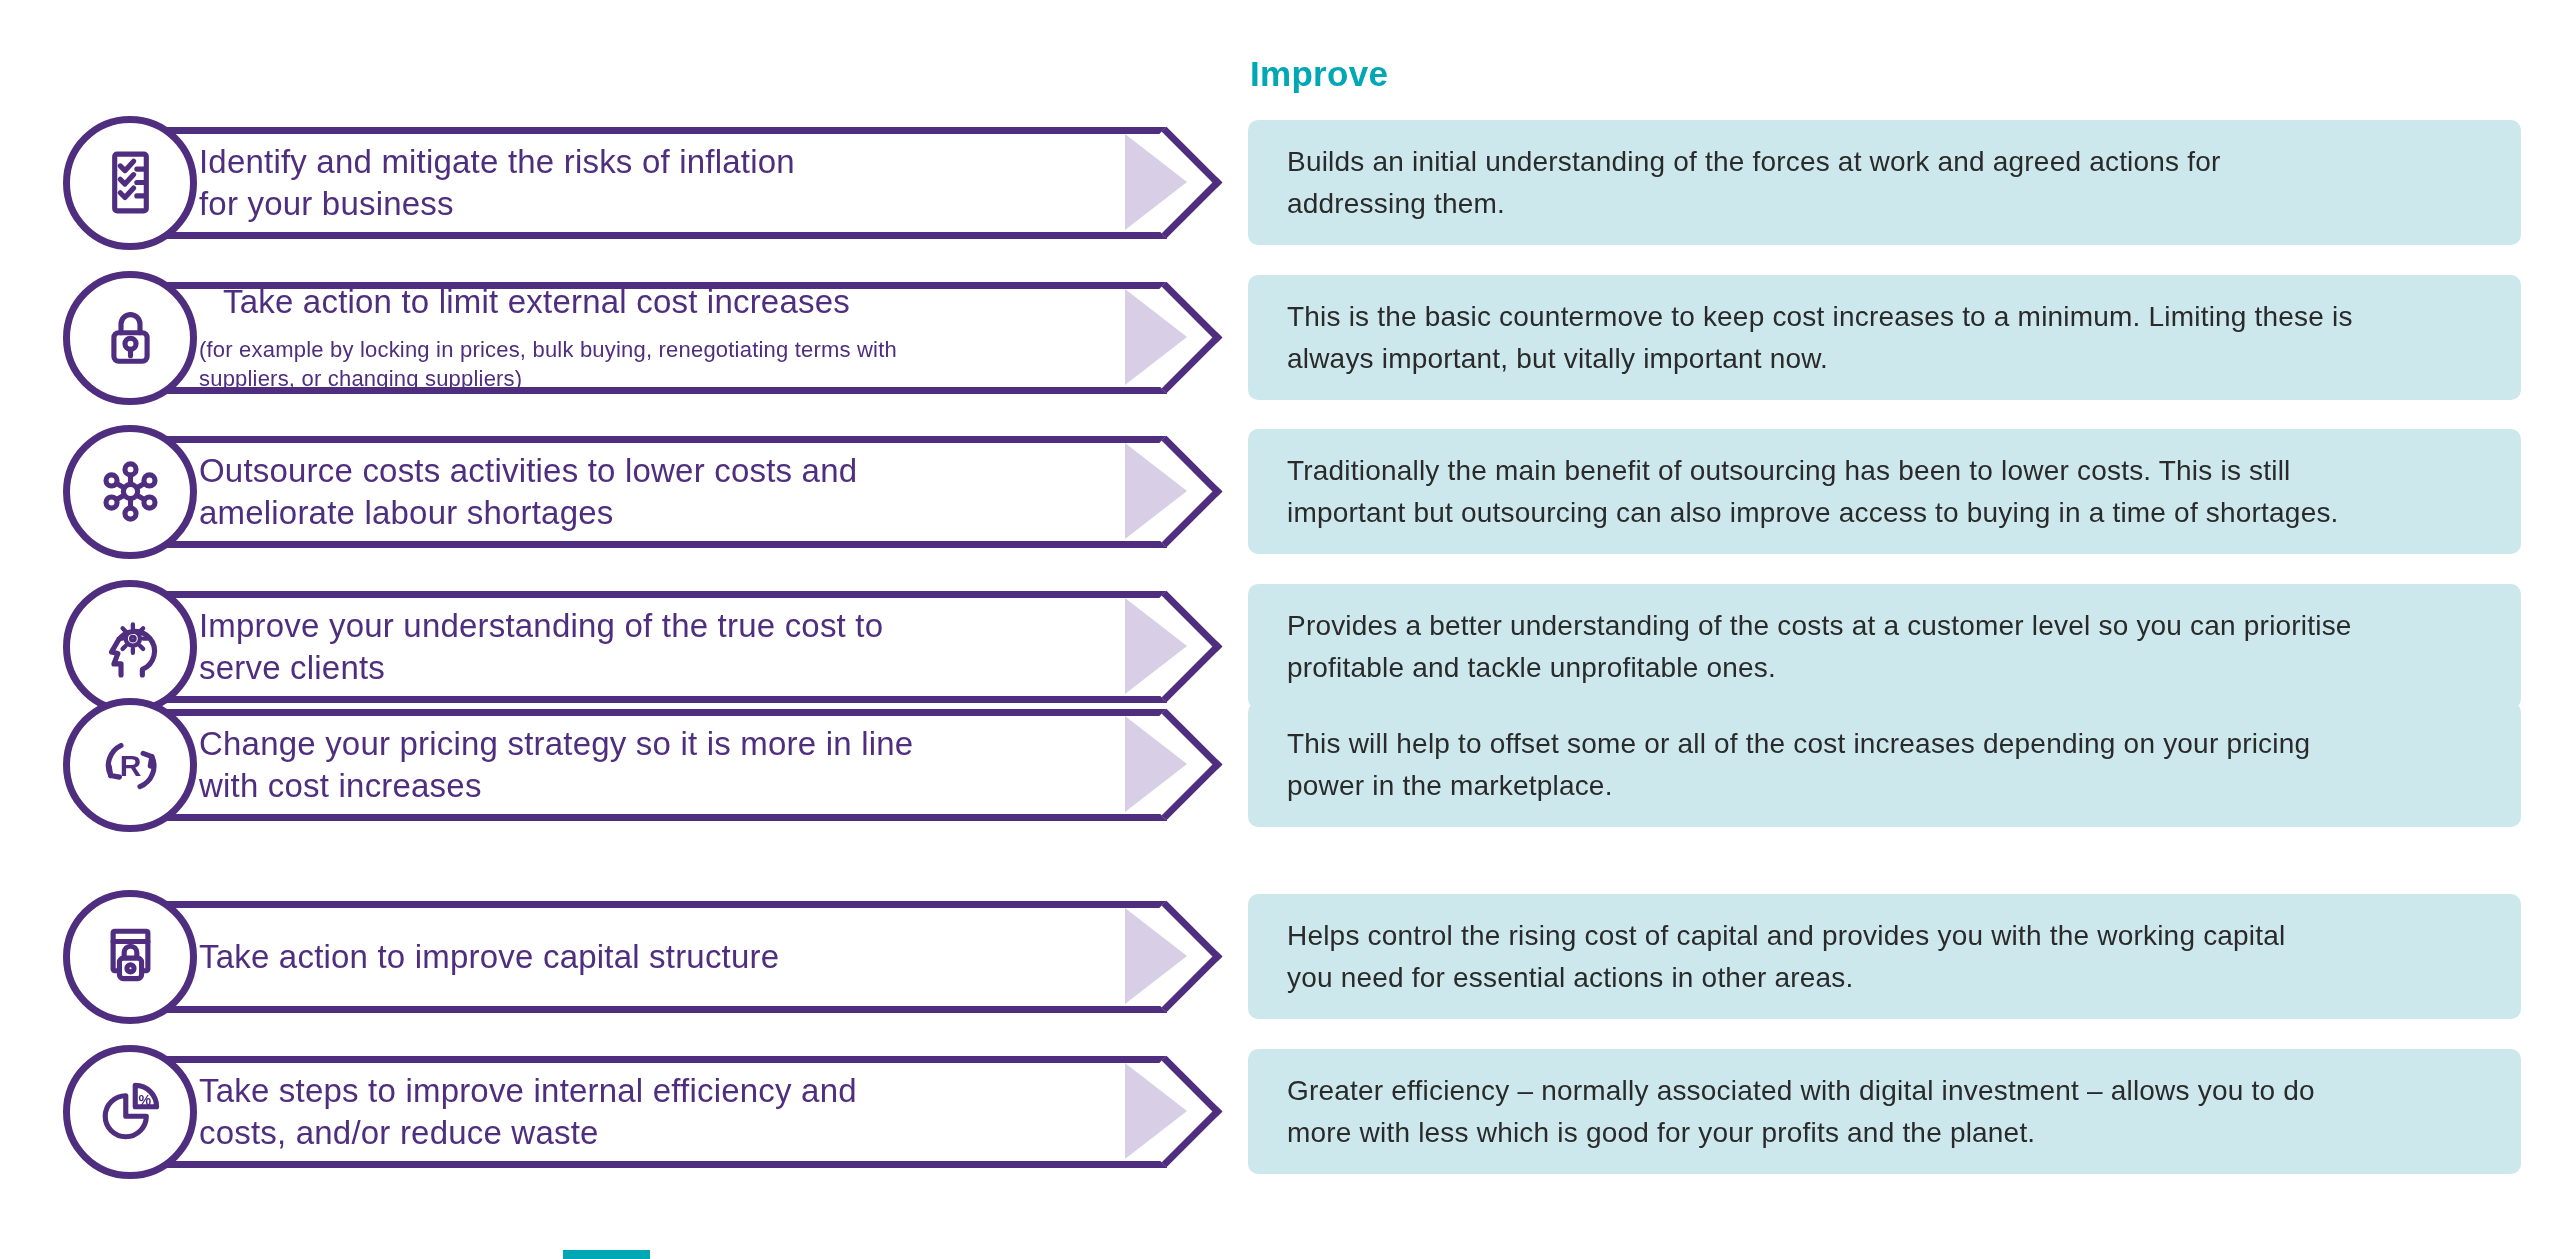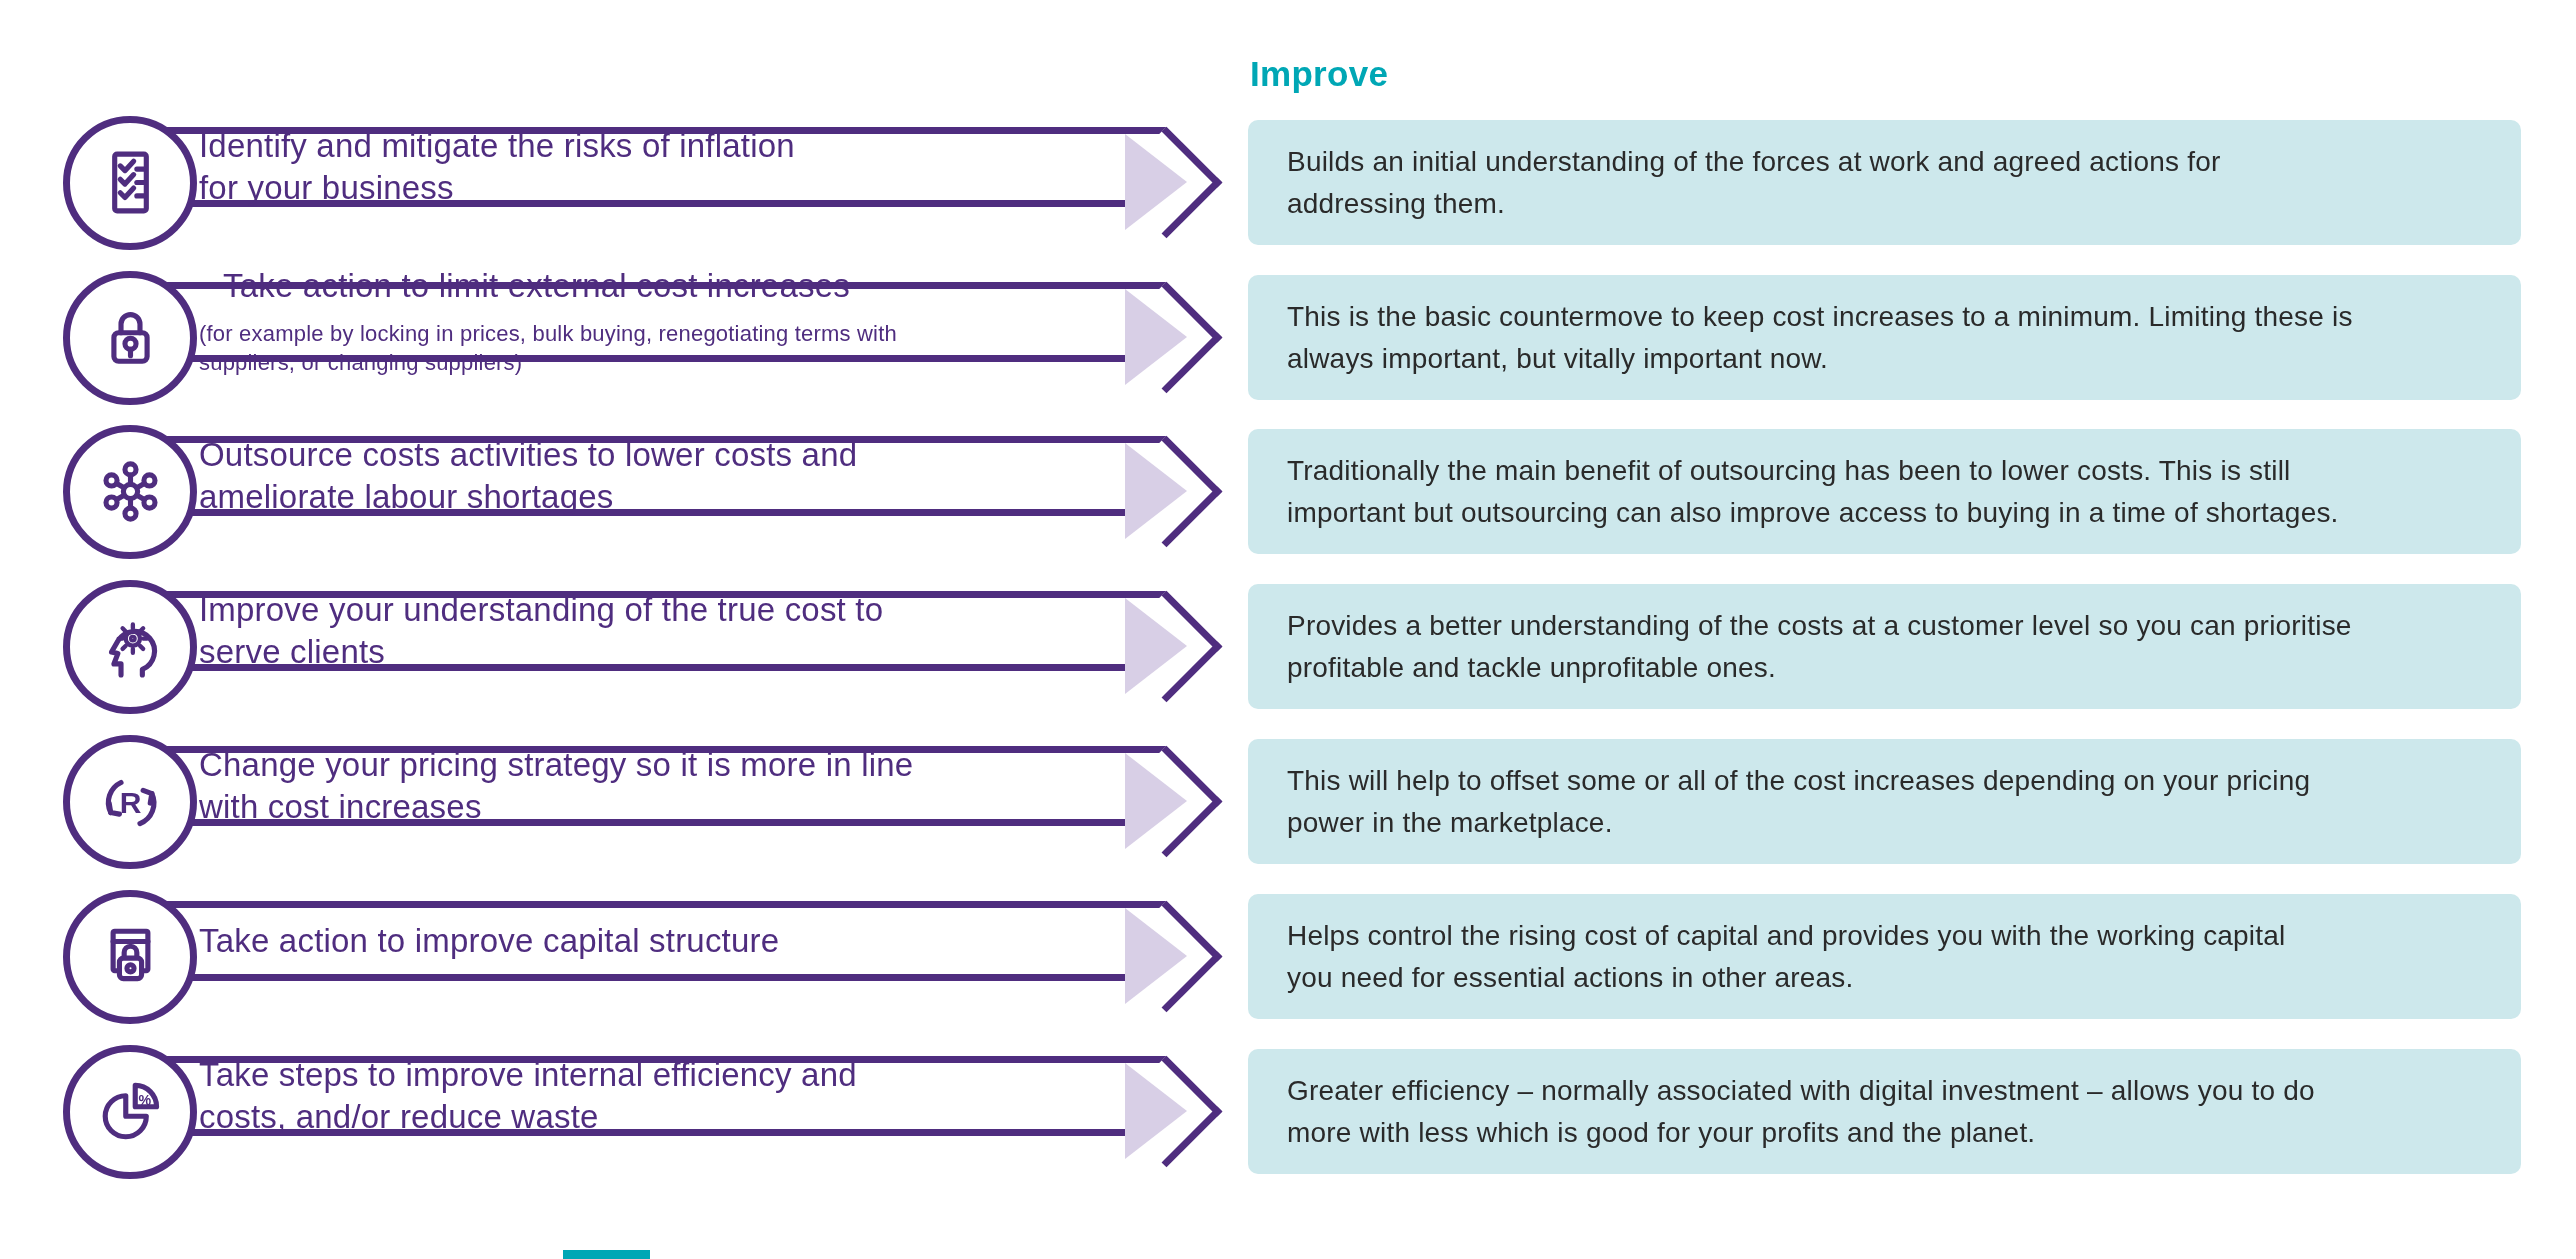--- a/index.html
+++ b/index.html
@@ -20,21 +20,21 @@
     display:flex;align-items:center;justify-content:center;
   }
   .circle svg{width:79px;height:79px;}
   .ic{stroke:#4F2D7F;fill:none;stroke-width:6.5;stroke-linecap:round;stroke-linejoin:round;}
   .ic-thin{stroke:#4F2D7F;fill:none;stroke-width:5.5;stroke-linecap:round;stroke-linejoin:round;}
   .ic-fill{fill:#4F2D7F;stroke:none;font-weight:700;font-family:"Liberation Sans",sans-serif;}
   .ic-white{fill:#ffffff;}
   
   .banner{
     position:absolute;left:113px;top:21px;
-    width:1054px;height:80px;box-sizing:border-box;
+    width:1054px;height:112px;box-sizing:border-box;
     background:#ffffff;
     border:7.6px solid #4F2D7F;border-right:none;
     display:flex;flex-direction:column;justify-content:center;
     padding-left:79px;padding-right:128px;
     z-index:1;
   }
   .banner .tip{
     position:absolute;top:9px;right:-39px;
     width:79px;height:79px;box-sizing:border-box;
     background:#ffffff;
@@ -183,21 +183,21 @@
           <circle cx="53" cy="40" r="2.2"></circle>
         </g>
       </svg>
     </div>
     <div class="benefit">
       <div class="benefit-text">Provides a better understanding of the costs at a customer level so you can prioritise
 profitable and tackle unprofitable ones.</div>
     </div>
   </div>
 
-  <div class="row" style="top:725px">
+  <div class="row" style="top:688px">
     <div class="banner">
       <div class="tip"></div>
       <div class="tri"></div>
       <div class="banner-text">Change your pricing strategy so it is more in line
 with cost increases</div>
     </div>
     <div class="circle">
       <svg viewBox="0 0 100 100">
         <g class="ic">
           <path d="M38 26 A28 28 0 0 0 25 64"></path>

